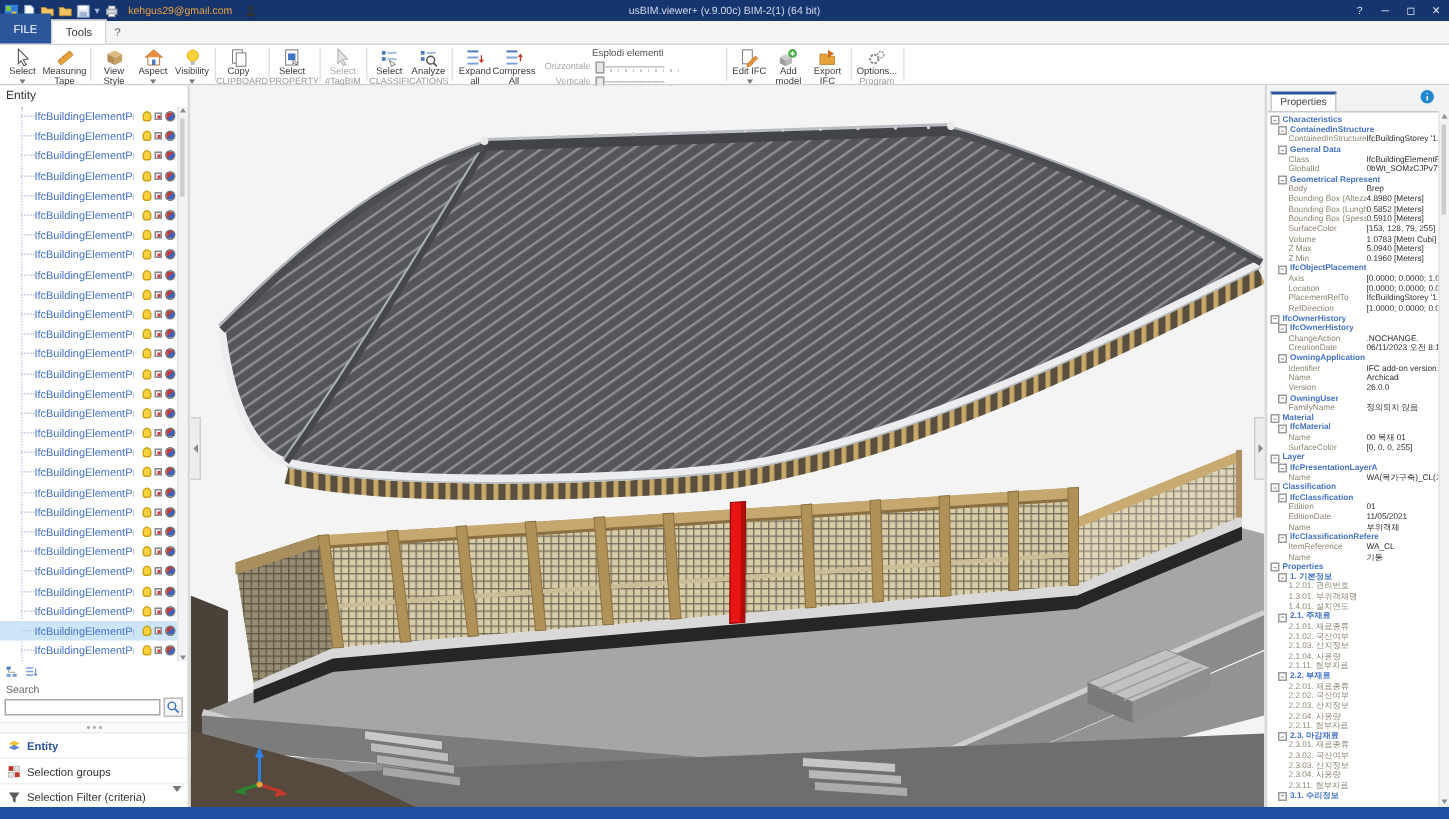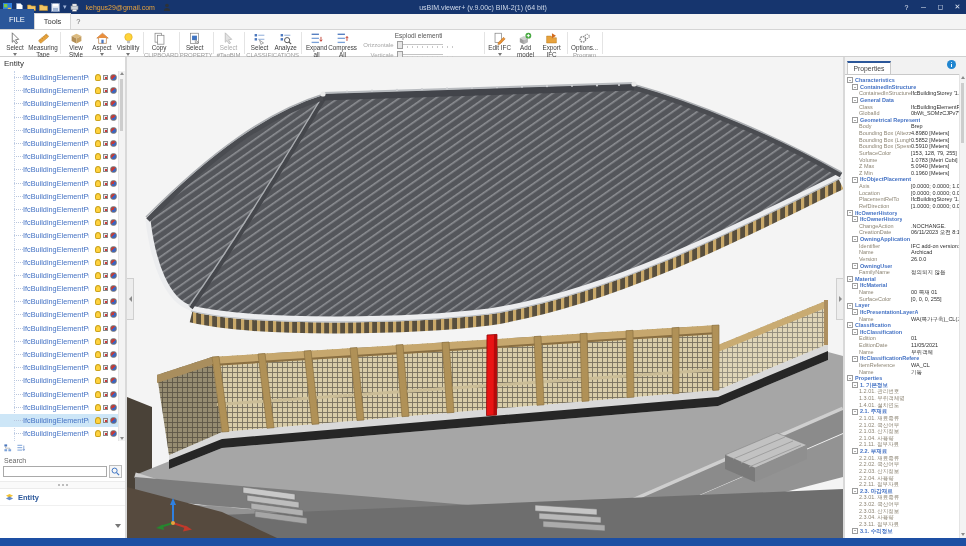--- a/index.html
+++ b/index.html
@@ -732,20 +732,35 @@
       <b></b>
       <b></b>
     </div>
   <div class="navitem active">
     <svg viewBox="0 0 10 10">
         <path d="M5 1 L9 3 L5 5 L1 3 Z" fill="#f2c233"></path>
         <path d="M5 4 L9 6 L5 8 L1 6 Z" fill="#4b77bd" opacity="0.85"></path>
       </svg>
     <span>Entity</span>
   </div>
+  <div class="navitem">
+    <svg viewBox="0 0 10 10">
+        <rect x="0.8" y="0.8" width="3.6" height="3.6" fill="#c0392b"></rect>
+        <rect x="5.4" y="0.8" width="3.6" height="3.6" fill="#e3e3e3" stroke="#999" stroke-width="0.4"></rect>
+        <rect x="0.8" y="5.4" width="3.6" height="3.6" fill="#e3e3e3" stroke="#999" stroke-width="0.4"></rect>
+        <rect x="5.4" y="5.4" width="3.6" height="3.6" fill="#c0392b"></rect>
+      </svg>
+    <span>Selection groups</span>
+  </div>
+  <div class="navitem">
+    <svg viewBox="0 0 10 10">
+        <path d="M1 1.5 H9 L6 5.5 V9 L4 8 V5.5 Z" fill="#5b5b5b"></path>
+      </svg>
+    <span>Selection Filter (criteria)</span>
+  </div>
   <div class="nav-chevron"></div>
 </div>
 
 <div class="vsplit" style="left:125px"></div>
 
 <div class="viewport">
   <svg width="716" height="481" viewBox="0 0 716 481" preserveAspectRatio="none">
     <defs>
       <pattern id="tiles" width="7" height="7" patternUnits="userSpaceOnUse" patternTransform="rotate(55)">
         <rect width="7" height="7" fill="#54565b"></rect>

